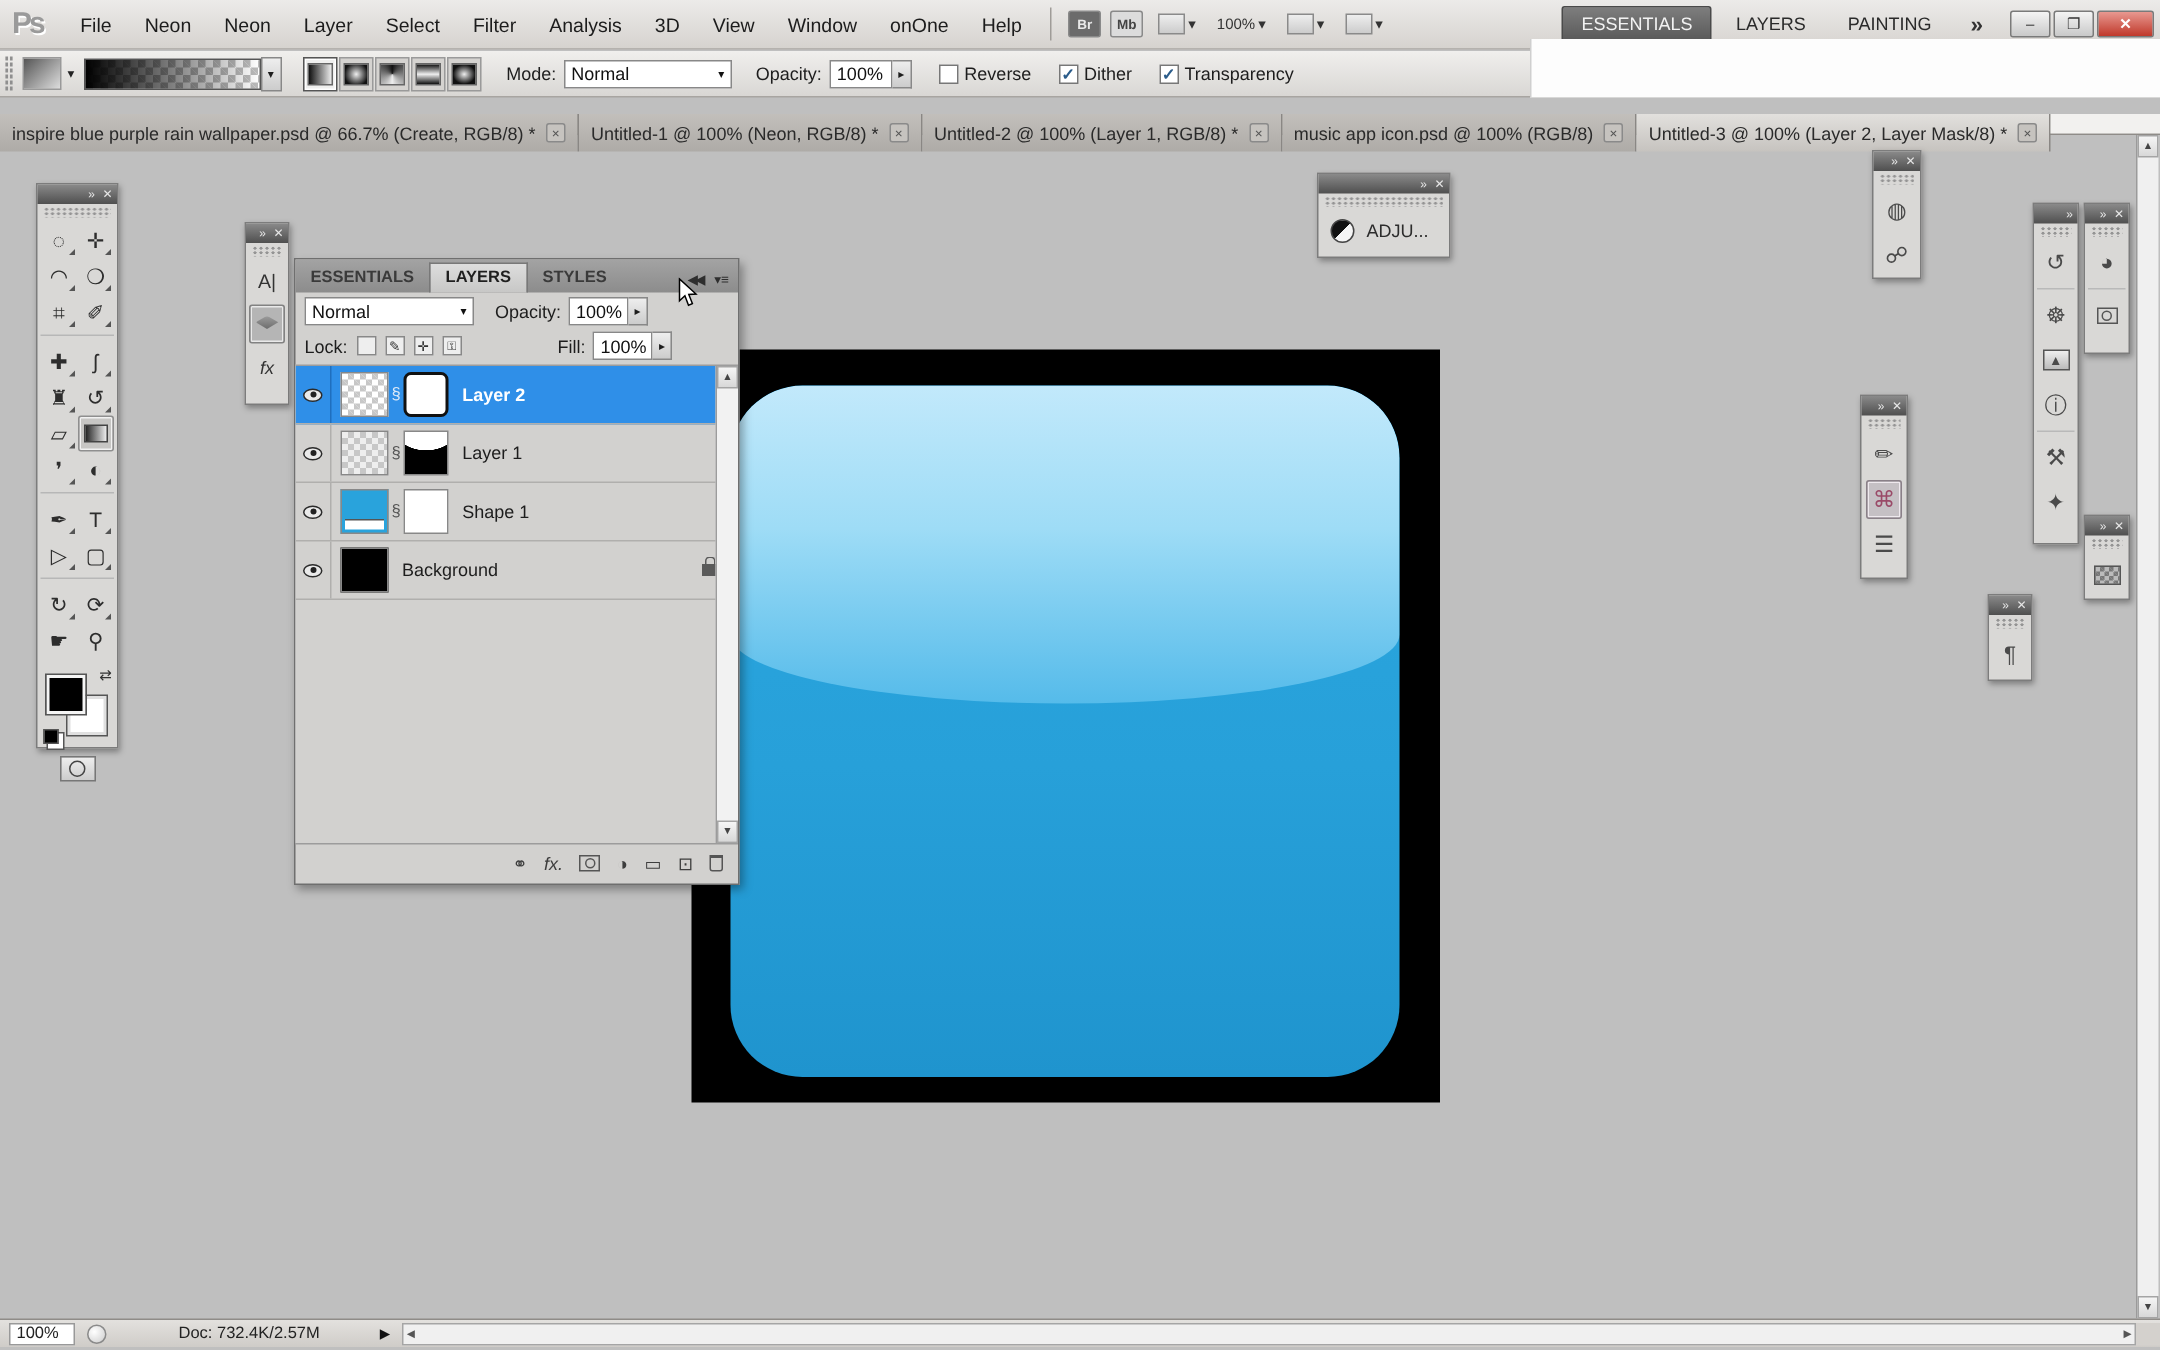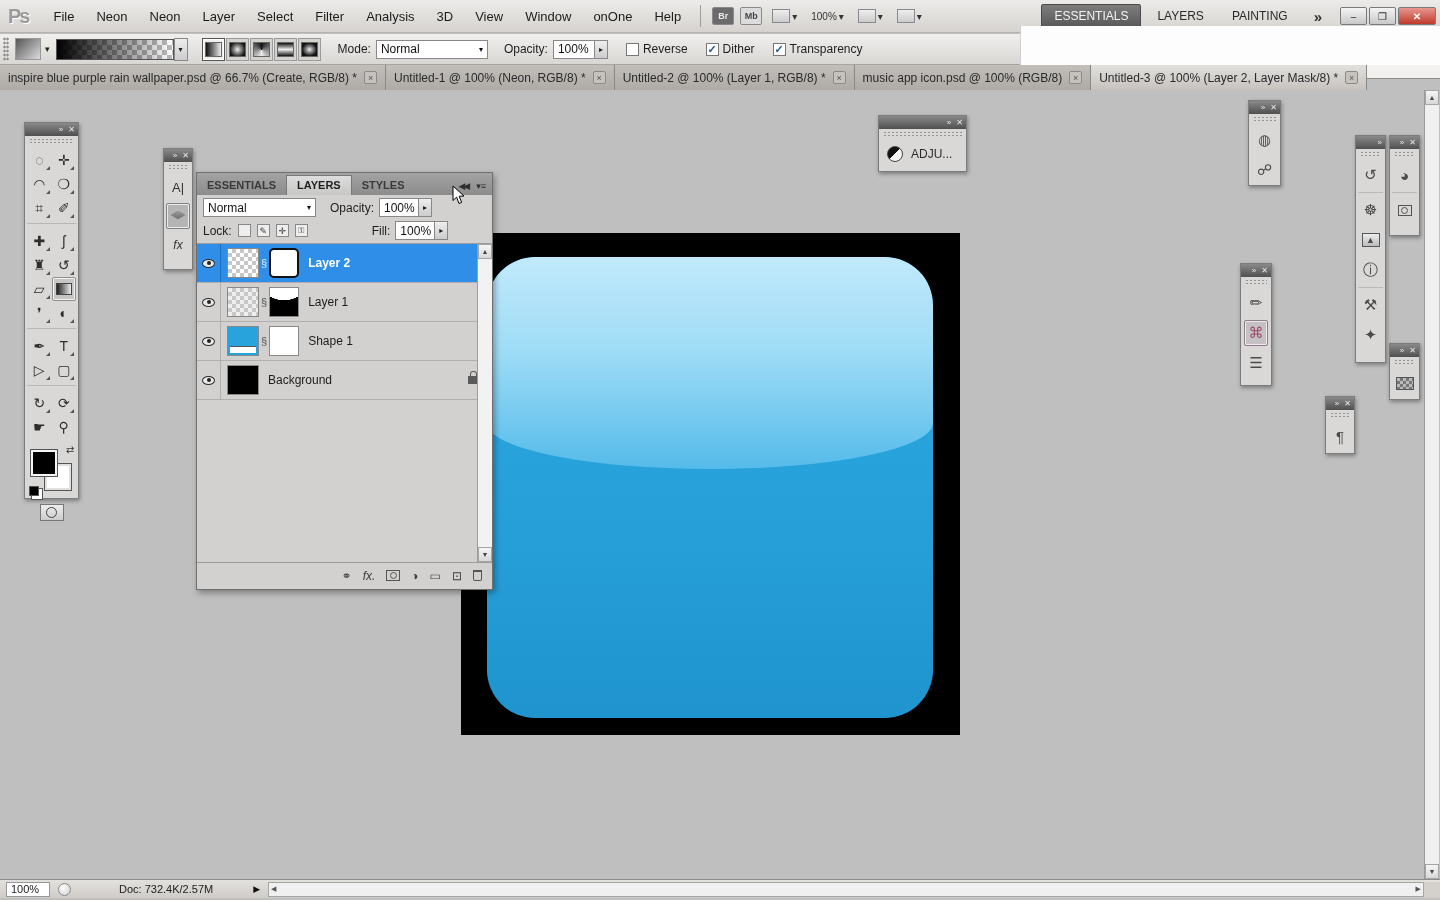--- a/index.html
+++ b/index.html
@@ -37,21 +37,21 @@
   .gtype .sw { width:17px; height:15px; border:1px solid #666; }
   .gtype.sel { background:#efefee; border:1px solid #555; box-shadow:inset 0 0 0 1px #fff; }
   .opt-label { font-size:12px; color:#1d1d1d; margin:0 5px 0 16px; }
   .field { background:#fff; border:1px solid #888; height:19px; display:flex; align-items:center; padding:0 4px; font-size:12px; color:#111; }
   .spin { width:13px; height:19px; border:1px solid #888; border-left:none; background:linear-gradient(#eee,#ccc); font-size:8px; display:flex; align-items:center; justify-content:center; }
   .chk { width:13px; height:13px; background:#fff; border:1px solid #777; display:inline-flex; align-items:center; justify-content:center; font-size:11px; color:#2b5c8a; font-weight:bold; margin-right:4px; }
   .chk-group { display:flex; align-items:center; margin-left:18px; font-size:12px; }
   .white-overlay { left:1020px; top:26px; width:420px; height:39px; background:#fdfdfd; border-left:1px solid #cfcfcf; }
 
   
-  .tabbar { left:0; top:65px; width:1440px; height:14px; background:#a19e9a; display:flex; border-bottom:1px solid #8f8c88; }
+  .tabbar { left:0; top:76px; width:1440px; height:14px; background:#a19e9a; display:flex; border-bottom:1px solid #8f8c88; }
   .doc-tab { display:flex; align-items:center; padding:0 8px; font-size:12px; color:#2a2a2a; background:linear-gradient(#c2bfbb,#aeaba7); border-right:1px solid #8a8784; height:25px; white-space:nowrap; }
   .doc-tab.active { background:linear-gradient(#e2e0dd,#c6c3bf); font-weight:normal; }
   .tab-x { width:13px; height:13px; border:1px solid #8a8a8a; background:#c6c3bf; color:#555; font-size:9px; display:flex; align-items:center; justify-content:center; margin-left:7px; border-radius:2px; }
   .tab-rest { flex:1; background:#f2f1ef; }
 
   
   .fpanel { background:#d9d8d6; border:1px solid #7c7c7c; box-shadow:1px 2px 4px rgba(0,0,0,.35); }
   .fhead { height:13px; background:linear-gradient(#8a8a8a,#4f4f4f); display:flex; align-items:center; justify-content:flex-end; padding:0 3px; gap:5px; }
   .fhead span { color:#e8e8e8; font-size:8px; line-height:1; }
   .grip-h { height:7px; margin:2px 4px; background-image:radial-gradient(#949494 1px, transparent 1.2px); background-size:4px 3px; }

